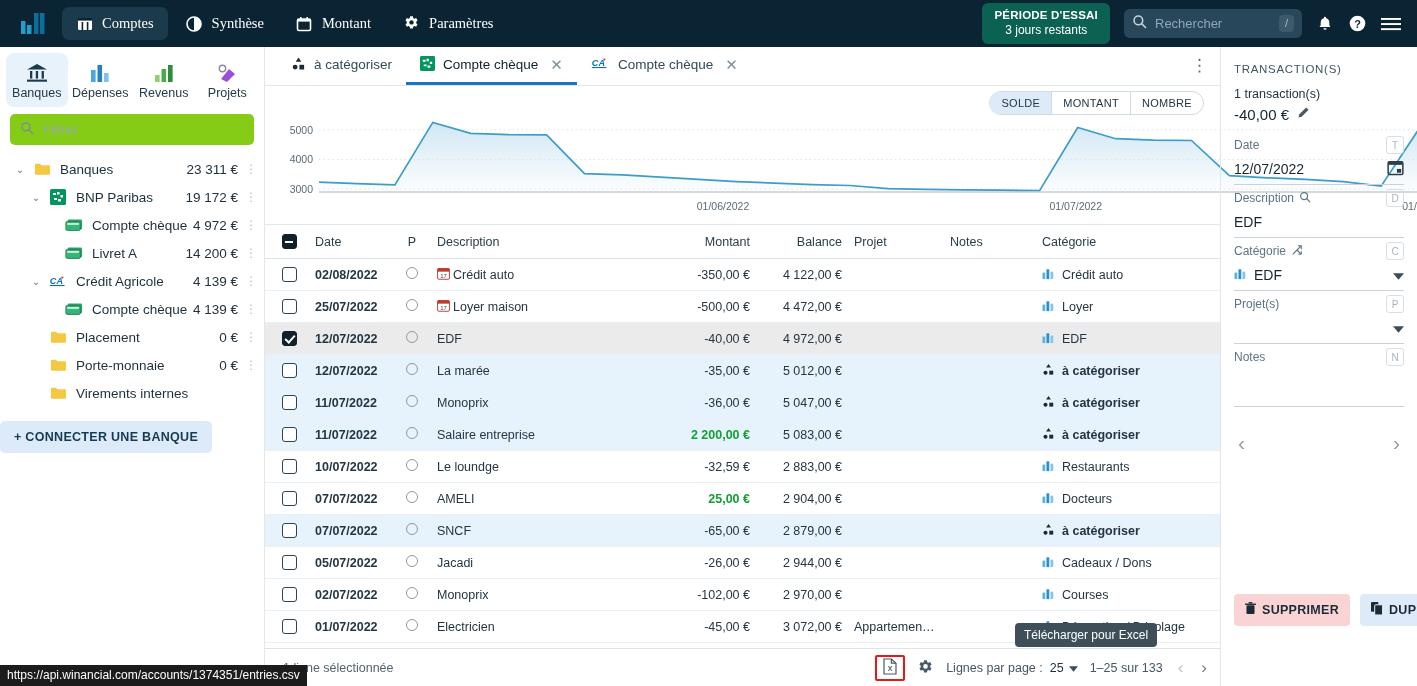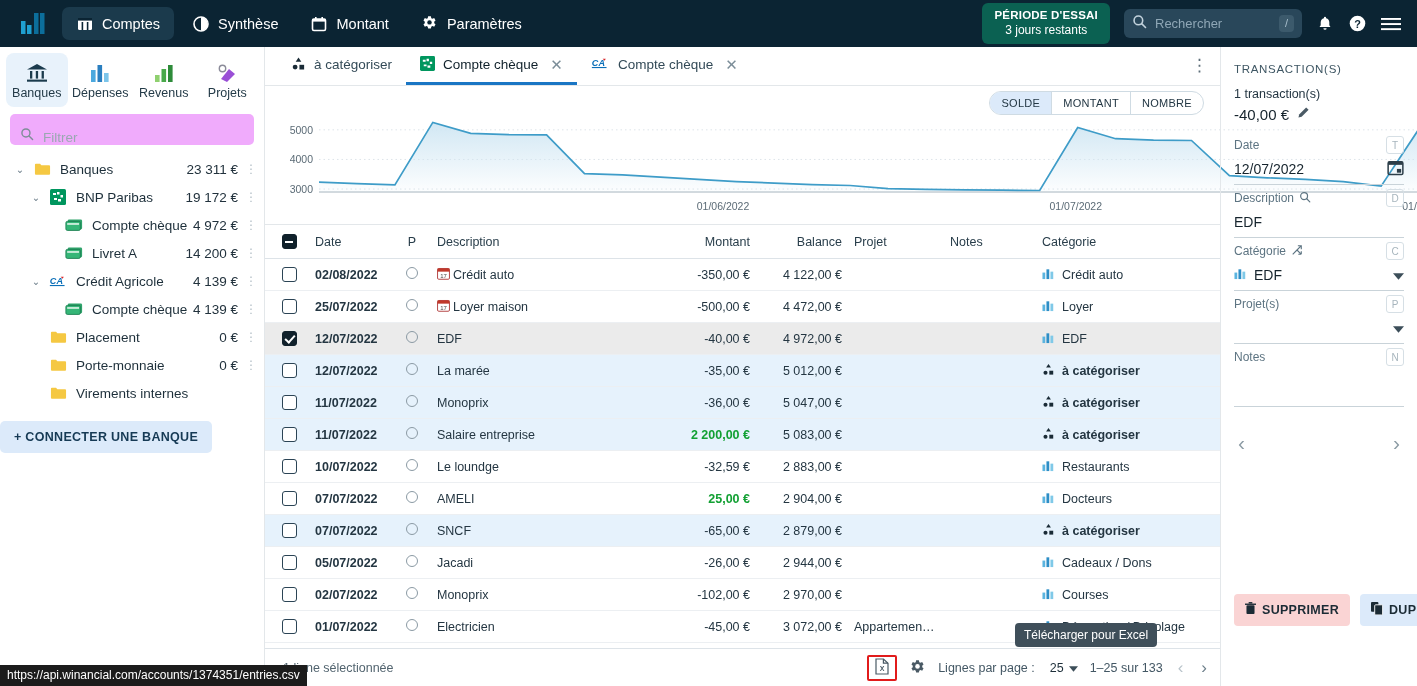--- a/index.html
+++ b/index.html
@@ -16,20 +16,21 @@
     height: 47px; background: #0b2433; display: flex; align-items: center;
     padding: 0 12px; flex: 0 0 47px; position: relative;
   }
   .logo { width: 44px; display: flex; align-items: center; justify-content: center; }
   .logo svg { display: block; }
   .nav-items { display: flex; align-items: center; gap: 4px; margin-left: 6px; }
   .nav-item {
     display: flex; align-items: center; gap: 9px; color: #fff;
     font-size: 14.5px; padding: 8px 14px; border-radius: 7px; cursor: pointer;
     white-space: nowrap;
+    font-family: Liberation Serif, serif;
   }
   .nav-item.active { background: #1b3a4c; }
   .nav-icon { display: inline-flex; align-items: center; justify-content: center; width: 17px; height: 17px; }
 
   .topright { margin-left: auto; display: flex; align-items: center; gap: 14px; padding-right: 4px; }
   .trial {
     background: #0b6152; border-radius: 6px; color: #fff; text-align: center;
     padding: 5px 12px 6px; line-height: 1.25;
   }
   .trial .l1 { font-size: 11.5px; font-weight: bold; letter-spacing: .2px; }
@@ -60,22 +61,22 @@
   .side-tabs { display: flex; padding: 6px 6px 2px; gap: 2px; }
   .side-tab {
     flex: 1; display: flex; flex-direction: column; align-items: center; gap: 3px;
     padding: 8px 2px 7px; border-radius: 8px; cursor: pointer; font-size: 12.5px; color: #243b48;
   }
   .side-tab.active { background: #e8f2fb; }
   .side-tab .st-ico { height: 22px; display: flex; align-items: flex-end; }
 
   .filterwrap { padding: 5px 10px 8px; }
   .filterbox {
-    height: 31px; background: #f0abfc; border-radius: 5px; display: flex;
-    align-items: flex-end; gap: 9px; padding: 0 10px; cursor: text;
+    height: 31px; background: #84cc16; border-radius: 5px; display: flex;
+    align-items: center; gap: 9px; padding: 0 10px; cursor: text;
   }
   .filterbox input {
     flex: 1; border: none; background: transparent; outline: none;
     font-size: 13.5px; color: #243b48; font-family: inherit; min-width: 0;
   }
   .filterbox input::placeholder { color: #9aa8b2; }
 
   .tree { flex: 1; overflow: hidden; padding-top: 2px; }
   .trow {
     display: flex; align-items: center; height: 28px; font-size: 13.5px;
@@ -182,21 +183,21 @@
     border-top: 1px solid #dde3e8; padding: 0 10px; font-size: 12.5px; color: #52646f;
     position: relative; background: #fff;
   }
   .foot-sel { padding-left: 8px; }
   .foot-right { margin-left: auto; display: flex; align-items: center; gap: 12px; }
   .xls-btn {
     width: 30px; height: 26px; display: flex; align-items: center; justify-content: center;
     border: 2px solid #e11b1b; border-radius: 2px; cursor: pointer;
   }
   .gear-btn { cursor: pointer; display: flex; align-items: center; }
-  .rpp { display: flex; align-items: center; gap: 15px; color: #435764; }
+  .rpp { display: flex; align-items: center; gap: 7px; color: #435764; }
   .rpp-val { display: flex; align-items: center; gap: 5px; color: #1d2f3a; cursor: pointer; }
   .pagelabel { color: #435764; }
   .pagearrow { color: #6d7f8a; font-size: 17px; cursor: pointer; padding: 0 3px; }
   .pagearrow.dim { color: #b8c3ca; }
 
   .tooltip {
     position: absolute; background: #3f4f5a; color: #fff; font-size: 12px;
     padding: 5px 9px; border-radius: 4px; white-space: nowrap; pointer-events: none;
   }
   .statusurl {

